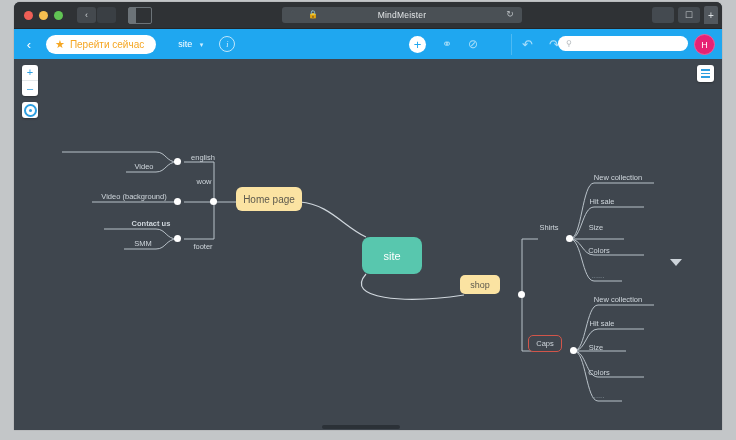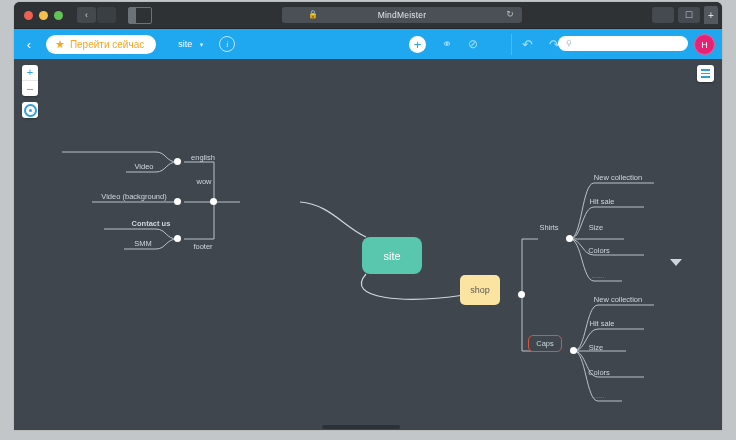--- a/index.html
+++ b/index.html
@@ -419,22 +419,23 @@
       <div class="dot" style="left:160px; top:99px;"></div>
       <div class="dot" style="left:160px; top:139px;"></div>
       <div class="dot" style="left:160px; top:176px;"></div>
       <div class="dot" style="left:196px; top:139px;"></div>
       <div class="dot" style="left:504px; top:232px;"></div>
       <div class="dot" style="left:552px; top:176px;"></div>
       <div class="dot" style="left:556px; top:288px;"></div>
 
       <div class="node root" style="left:348px; top:178px; width:60px; height:37px;">site</div>
 
-
-      <div class="node yellow" style="left:446px; top:216px; width:40px; height:30px;">shop</div>
+      <div class="node yellow big" style="left:222px; top:128px; width:66px; height:24px;">Home page</div>
+
+      <div class="node yellow" style="left:446px; top:216px; width:40px; height:19px;">shop</div>
 
       <div class="node plain" style="left:172px; top:92px; width:34px; height:12px;">english</div>
       <div class="node plain" style="left:176px; top:116px; width:28px; height:12px;">wow</div>
       <div class="node plain" style="left:172px; top:169px; width:34px; height:12px;margin-top:12px;">footer</div>
 
       <div class="node plain" style="left:113px; top:101px; width:34px; height:12px;">Video</div>
       <div class="node plain" style="left:76px; top:131px; width:88px; height:12px;">Video (background)</div>
       <div class="node plain" style="left:106px; top:158px; width:62px; height:12px;font-weight:bold;">Contact us</div>
       <div class="node plain" style="left:112px; top:178px; width:34px; height:12px;">SMM</div>
 

